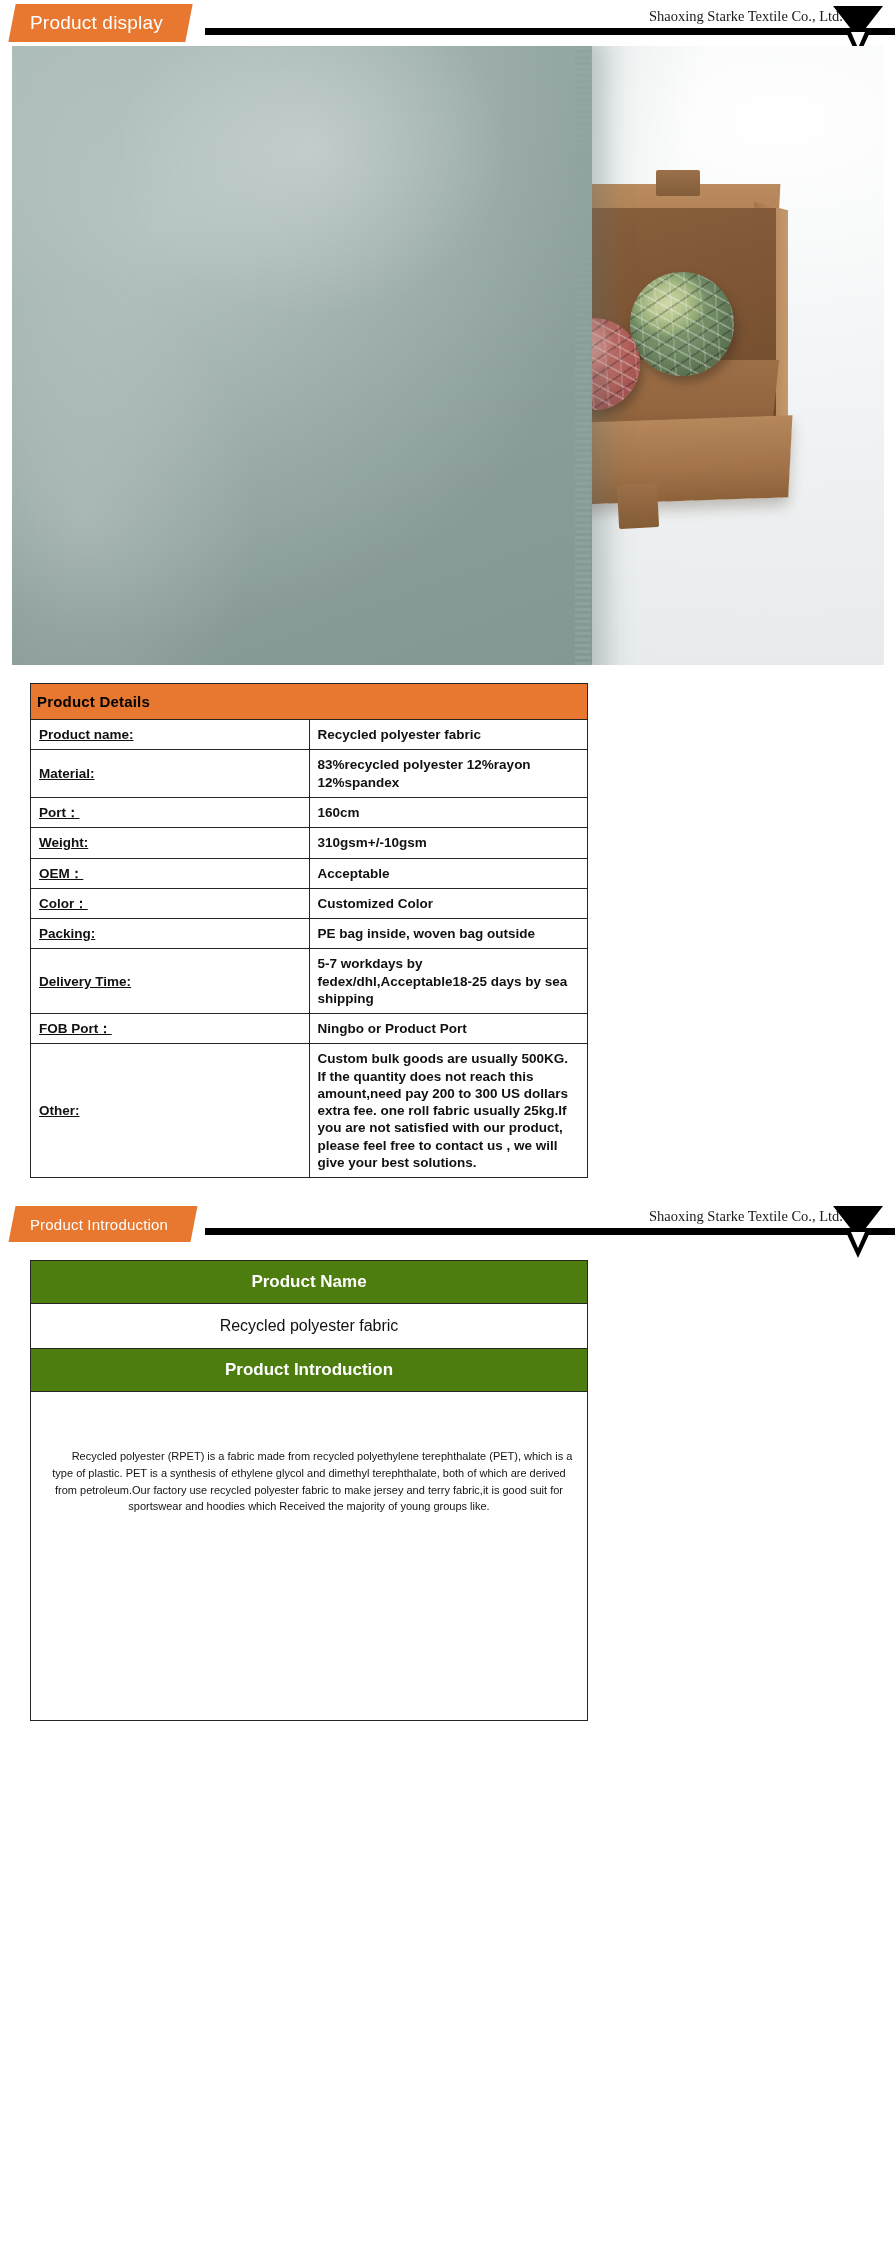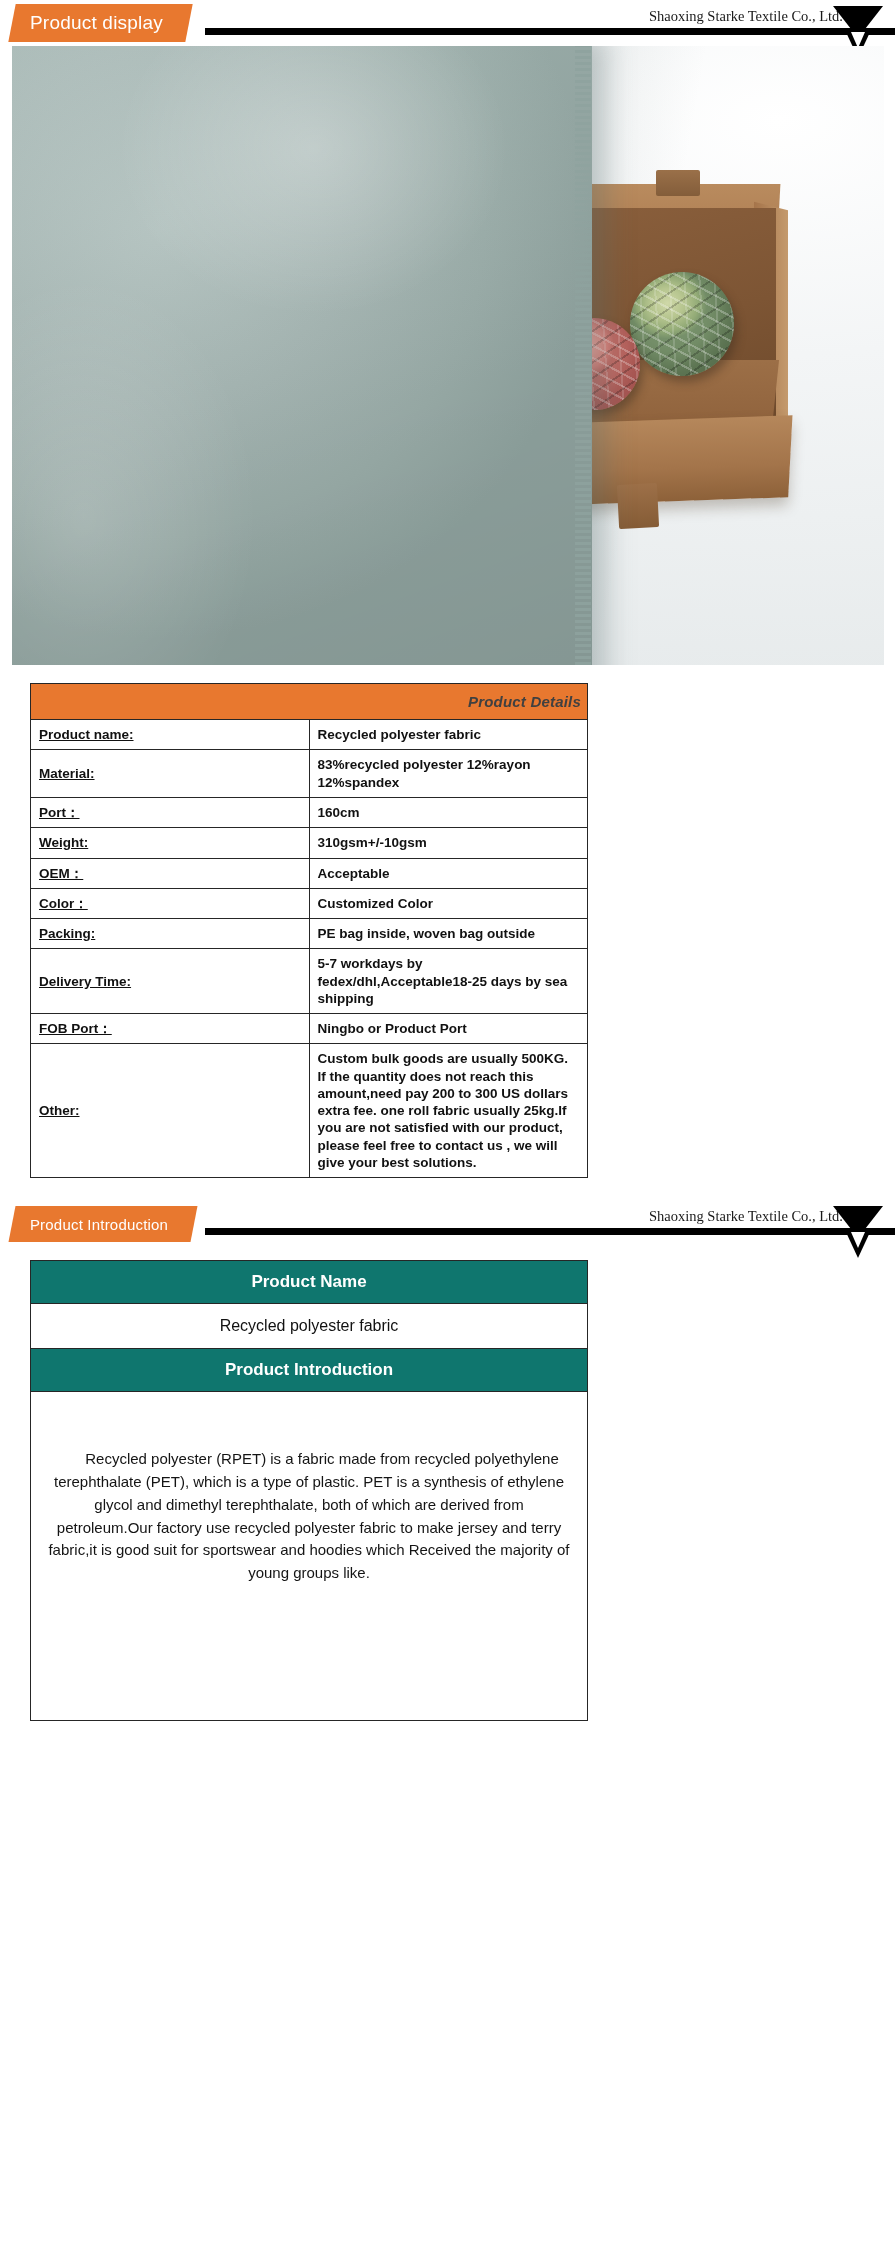--- a/index.html
+++ b/index.html
@@ -186,63 +186,62 @@
     border: 1px solid #262626;
     padding: 6px 8px;
     font-size: 13.5px;
     font-weight: bold;
     color: #111111;
     vertical-align: middle;
     line-height: 1.28;
   }
   table.spec th.hdr {
     background: #E8782F;
-    color: #404040;
-    text-align: right;
+    color: #000000;
+    text-align: left;
     font-size: 15px;
     padding: 8px 6px;
     letter-spacing: .2px;
-    font-style: italic;
   }
   td.key { width: 104px; text-decoration: underline; }
   td.val { width: 452px; }
 
   
   table.intro {
     border-collapse: collapse;
     table-layout: fixed;
     margin-left: 30px;
     width: 558px;
     background: #ffffff;
   }
   table.intro td, table.intro th {
     border: 1px solid #262626;
   }
   table.intro th.hdr {
-    background: #0f766e;
+    background: #4d7c0f;
     color: #ffffff;
     text-align: center;
     font-size: 17px;
     font-weight: bold;
     padding: 11px 6px;
   }
   td.prodname {
     text-align: center;
     font-size: 16px;
     color: #111111;
     padding: 13px 6px;
     font-weight: normal;
   }
   td.introbody {
     height: 262px;
     vertical-align: top;
     padding: 56px 14px 10px 14px;
   }
   .introtext {
-    font-size: 15px;
+    font-size: 11px;
     line-height: 1.52;
     color: #141414;
     text-align: center;
     text-indent: 26px;
     font-weight: normal;
   }
 
   .gap-a { height: 18px; }
   .gap-b { height: 14px; }
   .gap-c { height: 22px; }

